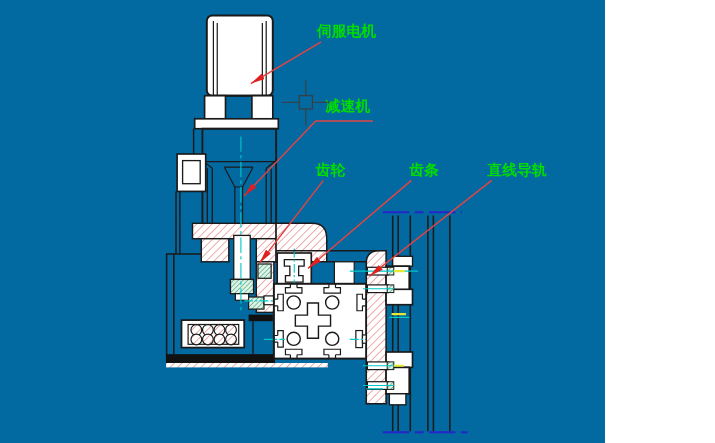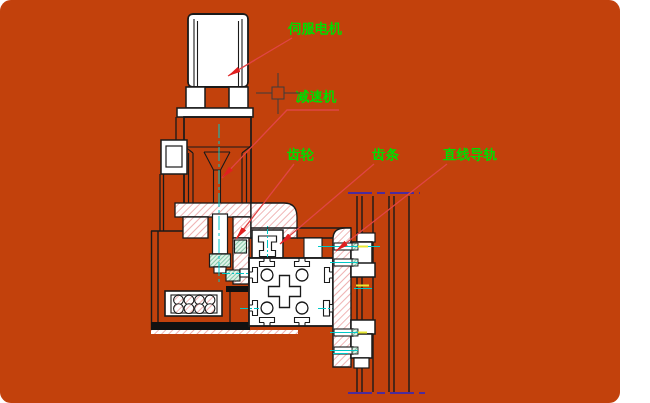--- a/index.html
+++ b/index.html
@@ -1,17 +1,17 @@
 <!DOCTYPE html>
 <html><head>
 <meta charset="utf-8">
 <style>
   html,body{margin:0;padding:0;background:#fff;}
-  .canvas{position:relative;width:620px;height:403px;background:#c2410c;overflow:hidden;
-          font-family:"DejaVu Sans",sans-serif;border-radius:11px;}
+  .canvas{position:relative;width:550px;height:403px;background:#0369a1;overflow:hidden;
+          font-family:"DejaVu Sans",sans-serif;}
   svg{display:block;}
   .lbl{fill:#00dd00;font-family:"DejaVu Sans",sans-serif;font-size:13.5px;font-weight:bold;}
   .oln{stroke:#1a1a1a;fill:none;}
   .wht{fill:#ffffff;stroke:#1a1a1a;}
   .blk{fill:#111111;stroke:none;}
   .ldr{stroke:#e04545;stroke-width:1.3;fill:none;}
   .cyn{stroke:#00c8c8;stroke-width:1;fill:none;}
   .ylw{stroke:#e8e834;stroke-width:2;fill:none;}
   .xh{stroke:#3c3c3c;stroke-width:1;fill:none;}
 </style>

